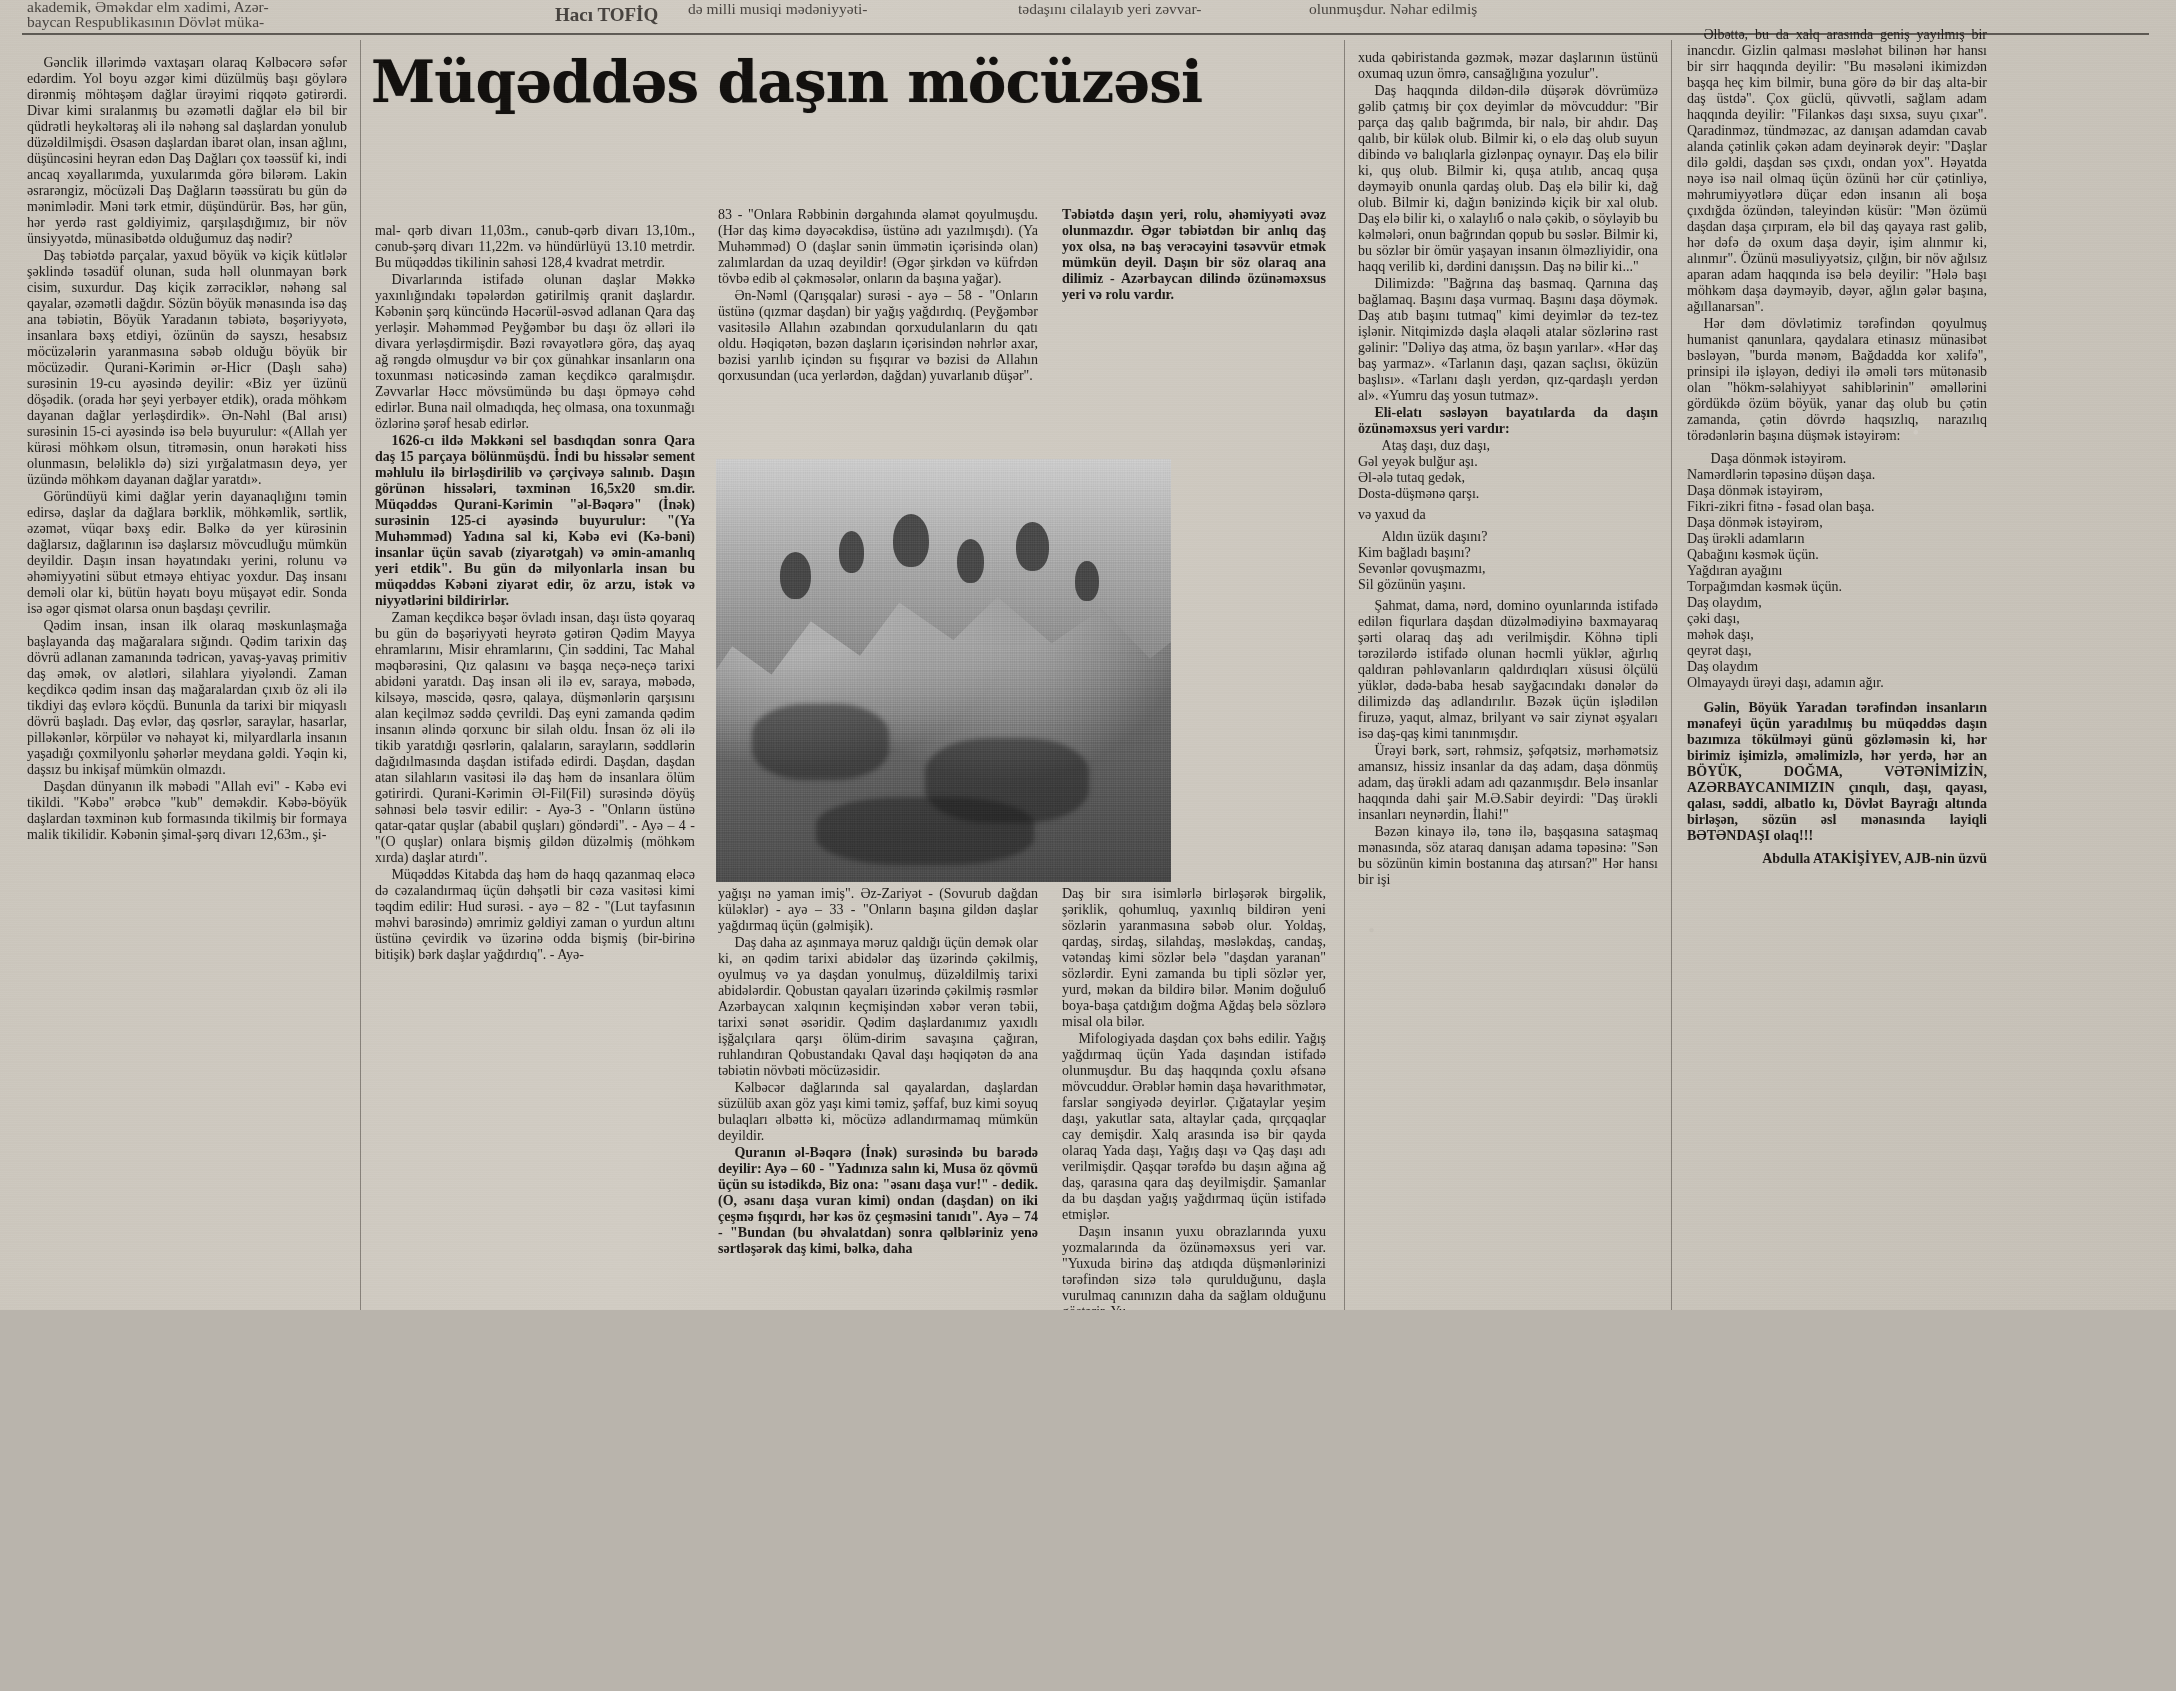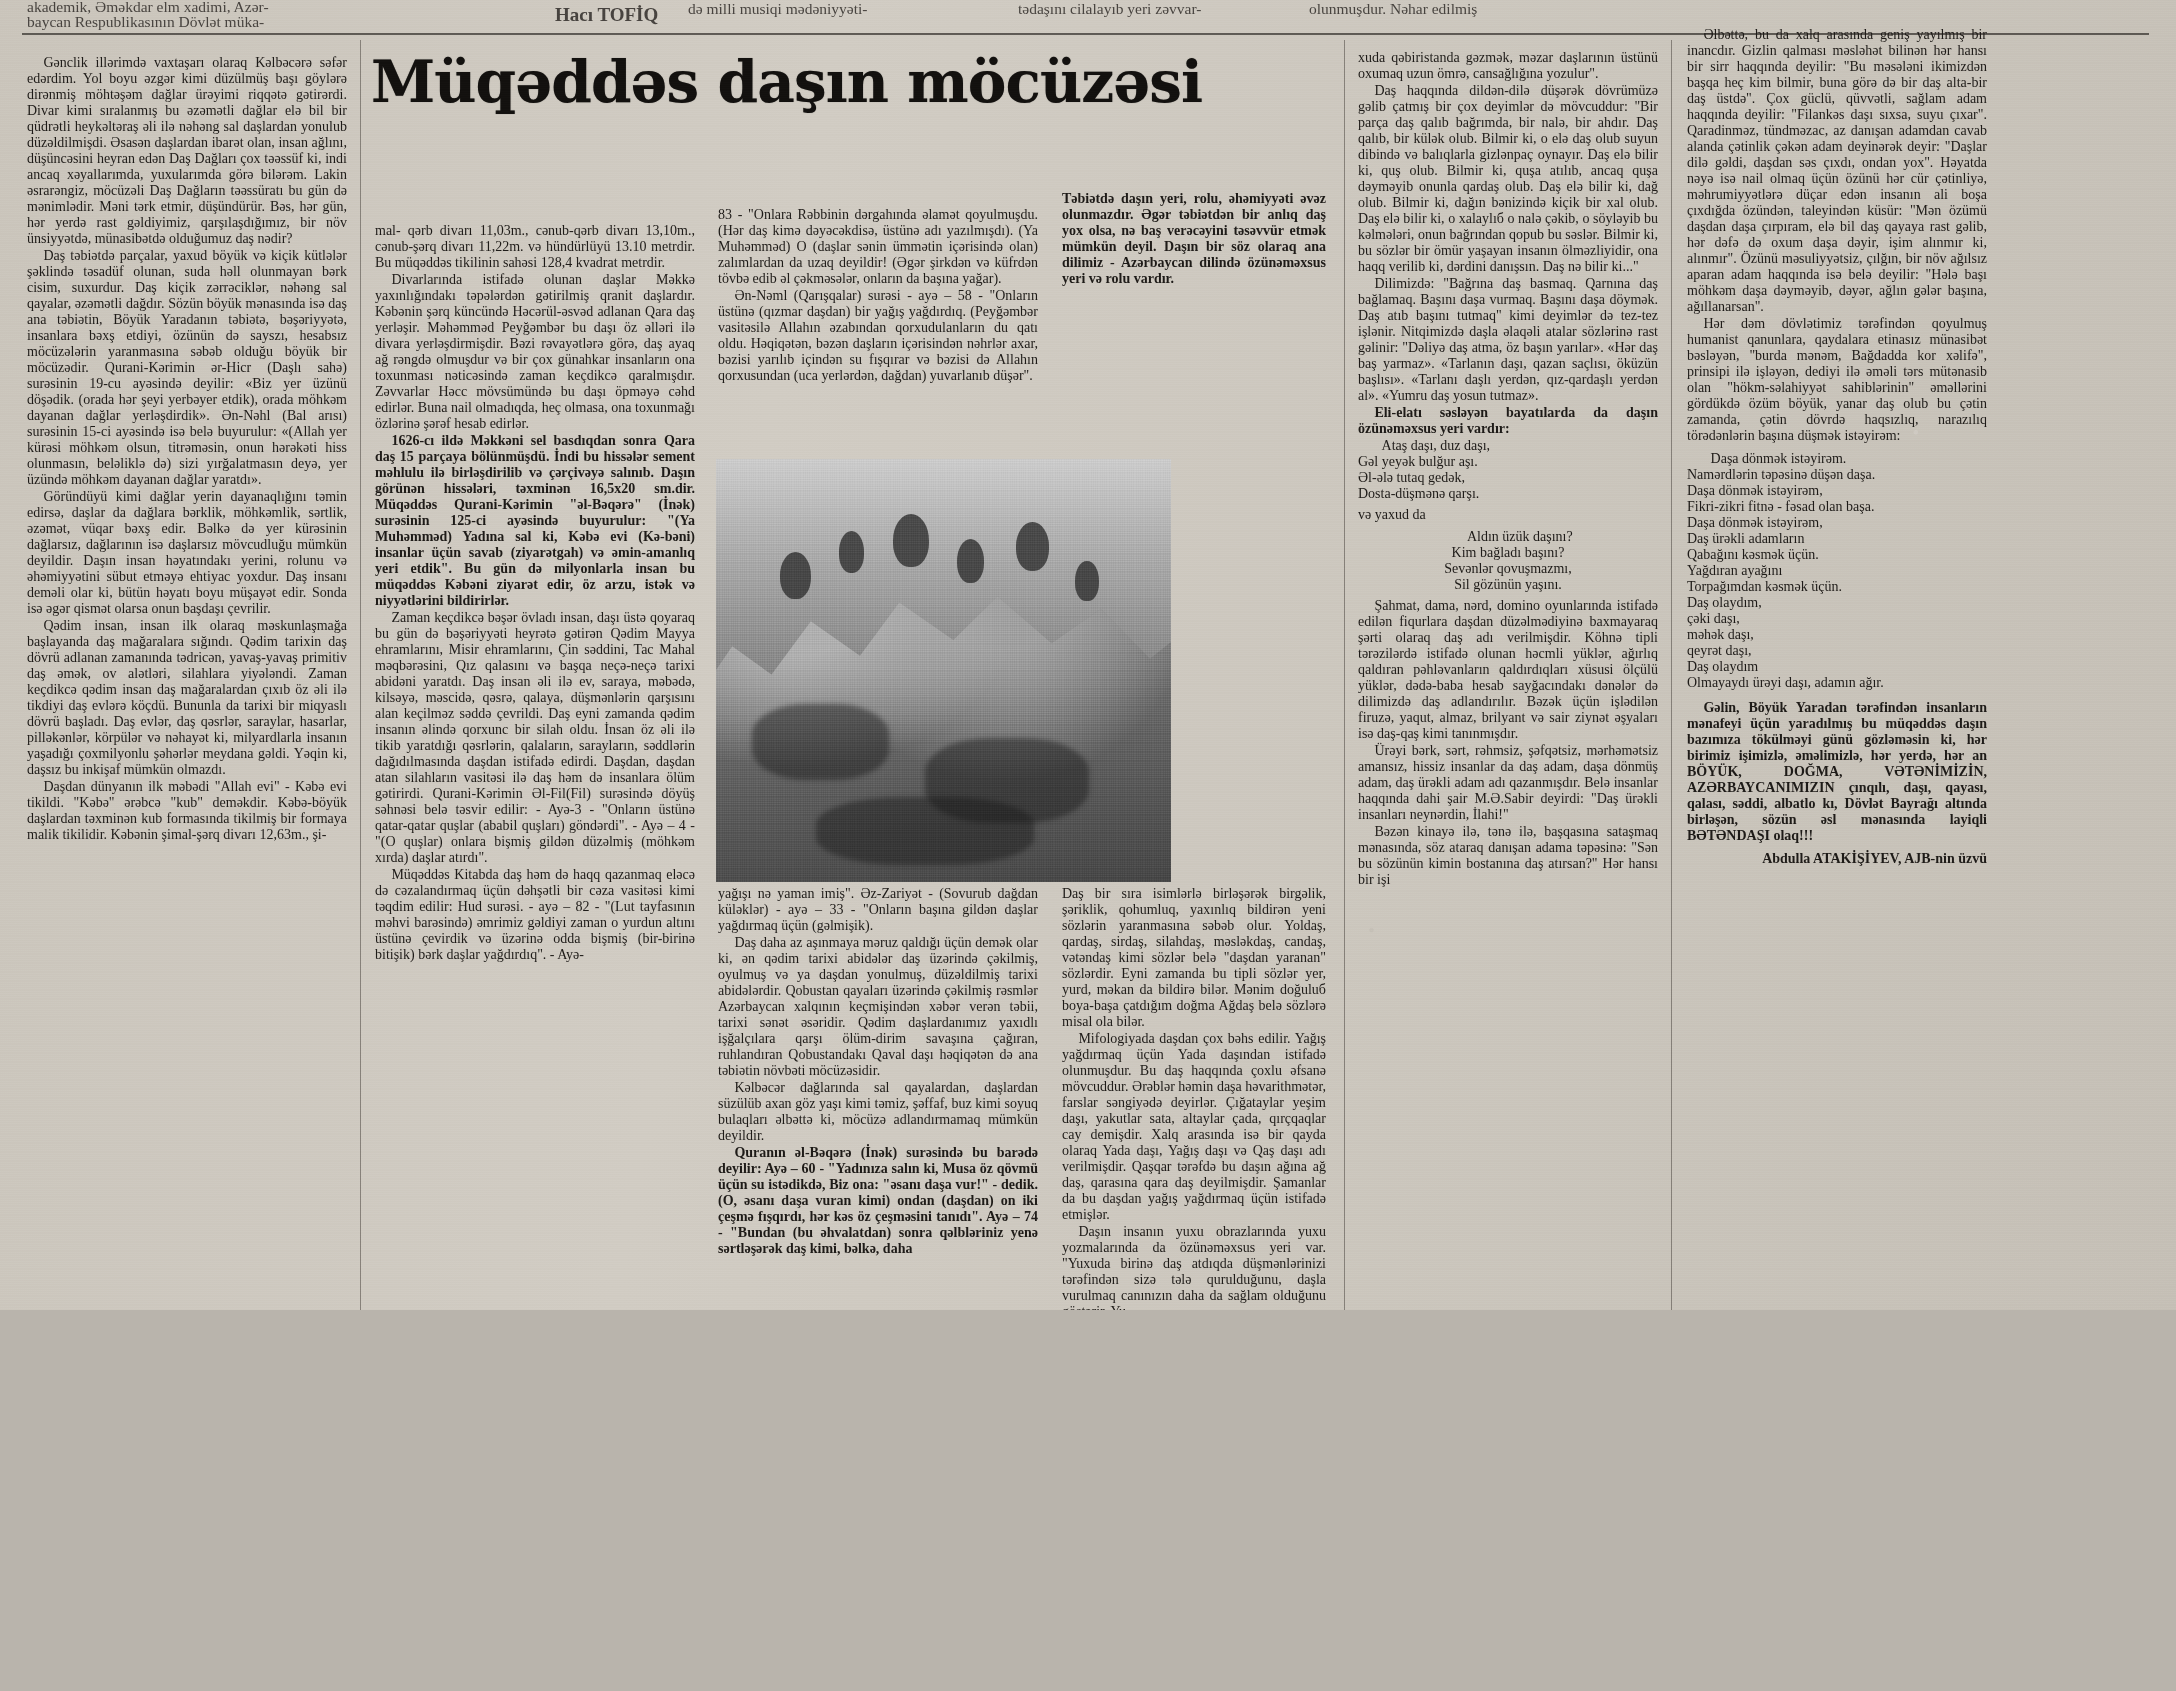--- a/index.html
+++ b/index.html
@@ -194,40 +194,40 @@
     <p class="noind">83 - "Onlara Rəbbinin dərgahında əlamət qoyulmuşdu. (Hər daş kimə dəyəcəkdisə, üstünə adı yazılmışdı). (Ya Muhəmməd) O (daşlar sənin ümmətin içərisində olan) zalımlardan da uzaq deyildir! (Əgər şirkdən və küfrdən tövbə edib əl çəkməsələr, onların da başına yağar).</p>
     <p>Ən-Nəml (Qarışqalar) surəsi - ayə – 58 - "Onların üstünə (qızmar daşdan) bir yağış yağdırdıq. (Peyğəmbər vasitəsilə Allahın əzabından qorxudulanların du qatı oldu. Həqiqətən, bəzən daşların içərisindən nəhrlər axar, bəzisi yarılıb içindən su fışqırar və bəzisi də Allahın qorxusundan (uca yerlərdən, dağdan) yuvarlanıb düşər".</p>
   </div>
   <div class="col" id="c3b" style="left:718px; top:886px; width:320px;">
     <p class="noind">yağışı nə yaman imiş". Əz-Zariyət - (Sovurub dağdan küləklər) - ayə – 33 - "Onların başına gildən daşlar yağdırmaq üçün (gəlmişik).</p>
     <p>Daş daha az aşınmaya məruz qaldığı üçün demək olar ki, ən qədim tarixi abidələr daş üzərində çəkilmiş, oyulmuş və ya daşdan yonulmuş, düzəldilmiş tarixi abidələrdir. Qobustan qayaları üzərində çəkilmiş rəsmlər Azərbaycan xalqının keçmişindən xəbər verən təbii, tarixi sənət əsəridir. Qədim daşlardanımız yaxıdlı işğalçılara qarşı ölüm-dirim savaşına çağıran, ruhlandıran Qobustandakı Qaval daşı həqiqətən də ana təbiətin növbəti möcüzəsidir.</p>
     <p>Kəlbəcər dağlarında sal qayalardan, daşlardan süzülüb axan göz yaşı kimi təmiz, şəffaf, buz kimi soyuq bulaqları əlbəttə ki, möcüzə adlandırmamaq mümkün deyildir.</p>
     <p class="b">Quranın əl-Bəqərə (İnək) surəsində bu barədə deyilir: Ayə – 60 - "Yadınıza salın ki, Musa öz qövmü üçün su istədikdə, Biz ona: "əsanı daşa vur!" - dedik. (O, əsanı daşa vuran kimi) ondan (daşdan) on iki çeşmə fışqırdı, hər kəs öz çeşməsini tanıdı". Ayə – 74 - "Bundan (bu əhvalatdan) sonra qəlbləriniz yenə sərtləşərək daş kimi, bəlkə, daha</p>
   </div>
 
-  <div class="col" id="c4a" style="left:1062px; top:191px; width:264px;">
+  <div class="col" id="c4a" style="left:1062px; top:207px; width:264px;">
     <p class="noind b">Təbiətdə daşın yeri, rolu, əhəmiyyəti əvəz olunmazdır. Əgər təbiətdən bir anlıq daş yox olsa, nə baş verəcəyini təsəvvür etmək mümkün deyil. Daşın bir söz olaraq ana dilimiz - Azərbaycan dilində özünəməxsus yeri və rolu vardır.</p>
   </div>
   <div class="col" id="c4b" style="left:1062px; top:886px; width:264px;">
     <p class="noind">Daş bir sıra isimlərlə birləşərək birgəlik, şəriklik, qohumluq, yaxınlıq bildirən yeni sözlərin yaranmasına səbəb olur. Yoldaş, qardaş, sirdaş, silahdaş, məsləkdaş, candaş, vətəndaş kimi sözlər belə "daşdan yaranan" sözlərdir. Eyni zamanda bu tipli sözlər yer, yurd, məkan da bildirə bilər. Mənim doğuluб boya-başa çatdığım doğma Ağdaş belə sözlərə misal ola bilər.</p>
     <p>Mifologiyada daşdan çox bəhs edilir. Yağış yağdırmaq üçün Yada daşından istifadə olunmuşdur. Bu daş haqqında çoxlu əfsanə mövcuddur. Ərəblər həmin daşa həvarithmətər, farslar səngiyədə deyirlər. Çığataylar yeşim daşı, yakutlar sata, altaylar çada, qırçqaqlar cay demişdir. Xalq arasında isə bir qayda olaraq Yada daşı, Yağış daşı və Qaş daşı adı verilmişdir. Qaşqar tərəfdə bu daşın ağına ağ daş, qarasına qara daş deyilmişdir. Şamanlar da bu daşdan yağış yağdırmaq üçün istifadə etmişlər.</p>
     <p>Daşın insanın yuxu obrazlarında yuxu yozmalarında da özünəməxsus yeri var. "Yuxuda birinə daş atdıqda düşmənlərinizi tərəfindən sizə tələ qurulduğunu, daşla vurulmaq canınızın daha da sağlam olduğunu göstərir. Yu-</p>
   </div>
 
   <div class="col" id="c5" style="left:1358px; top:50px; width:300px;">
     <p class="noind">xuda qəbiristanda gəzmək, məzar daşlarının üstünü oxumaq uzun ömrə, cansağlığına yozulur".</p>
     <p>Daş haqqında dildən-dilə düşərək dövrümüzə gəlib çatmış bir çox deyimlər də mövcuddur: "Bir parça daş qalıb bağrımda, bir nalə, bir ahdır. Daş qalıb, bir külək olub. Bilmir ki, o elə daş olub suyun dibində və balıqlarla gizlənpaç oynayır. Daş elə bilir ki, quş olub. Bilmir ki, quşa atılıb, ancaq quşa dəyməyib onunla qardaş olub. Daş elə bilir ki, dağ olub. Bilmir ki, dağın bənizində kiçik bir xal olub. Daş elə bilir ki, o xalaylıб o nalə çəkib, o söyləyib bu kəlmələri, onun bağrından qopub bu səslər. Bilmir ki, bu sözlər bir ömür yaşayan insanın ölməzliyidir, ona haqq verilib ki, dərdini danışsın. Daş nə bilir ki..."</p>
     <p>Dilimizdə: "Bağrına daş basmaq. Qarnına daş bağlamaq. Başını daşa vurmaq. Başını daşa döymək. Daş atıb başını tutmaq" kimi deyimlər də tez-tez işlənir. Nitqimizdə daşla əlaqəli atalar sözlərinə rast gəlinir: "Dəliyə daş atma, öz başın yarılar». «Hər daş baş yarmaz». «Tarlanın daşı, qazan saçlısı, öküzün başlısı». «Tarlanı daşlı yerdən, qız-qardaşlı yerdən al».  «Yumru daş yosun tutmaz».</p>
     <p class="b">Eli-elatı səsləyən bayatılarda da daşın özünəməxsus yeri vardır:</p>
     <p class="verse" style="white-space:pre-line;">Ataş daşı, duz daşı,
 Gəl yeyək bulğur aşı.
 Əl-ələ tutaq gedək,
 Dosta-düşmənə qarşı.</p>
     <p class="noind" style="margin-top:5.5px;">və yaxud da</p>
-    <p class="verse" style="white-space:pre-line; margin-top:5.5px;text-align:center;">Aldın üzük daşını?
+    <p class="verse" style="white-space:pre-line; margin-top:5.5px;">Aldın üzük daşını?
 Kim bağladı başını?
 Sevənlər qovuşmazmı,
 Sil gözünün yaşını.</p>
     <p style="margin-top:5.5px;">Şahmat, dama, nərd, domino oyunlarında istifadə edilən fiqurlara daşdan düzəlmədiyinə baxmayaraq şərti olaraq daş adı verilmişdir. Köhnə tipli tərəzilərdə istifadə olunan həcmli yüklər, ağırlıq qaldıran pəhləvanların qaldırdıqları xüsusi ölçülü yüklər, dədə-baba hesab sayğacındakı dənələr də dilimizdə daş adlandırılır. Bəzək üçün işlədilən firuzə, yaqut, almaz, brilyant və sair ziynət əşyaları isə daş-qaş kimi tanınmışdır.</p>
     <p>Ürəyi bərk, sərt, rəhmsiz, şəfqətsiz, mərhəmətsiz amansız, hissiz insanlar da daş adam, daşa dönmüş adam, daş ürəkli adam adı qazanmışdır. Belə insanlar haqqında dahi şair M.Ə.Sabir deyirdi: "Daş ürəkli insanları neynərdin, İlahi!"</p>
     <p>Bəzən kinayə ilə, tənə ilə, başqasına sataşmaq mənasında, söz ataraq danışan adama təpəsinə: "Sən bu sözünün kimin bostanına daş atırsan?" Hər hansı bir işi</p>
   </div>
 
   <div class="col" id="c6" style="left:1687px; top:27px; width:300px;">
     <p>Əlbəttə, bu da xalq arasında geniş yayılmış bir inancdır. Gizlin qalması məsləhət bilinən hər hansı bir sirr haqqında deyilir: "Bu məsələni ikimizdən başqa heç kim bilmir, buna görə də bir daş alta-bir daş üstdə". Çox güclü, qüvvətli, sağlam adam haqqında deyilir: "Filankəs daşı sıxsa, suyu çıxar". Qaradinməz, tündməzac, az danışan adamdan cavab alanda çətinlik çəkən adam deyinərək deyir: "Daşlar dilə gəldi, daşdan səs çıxdı, ondan yox". Həyatda nəyə isə nail olmaq üçün özünü hər cür çətinliyə, məhrumiyyətlərə düçar edən insanın ali boşa çıxdığda özündən, taleyindən küsür: "Mən özümü daşdan daşa çırpıram, elə bil daş qayaya rast gəlib, hər dəfə də oxum daşa dəyir, işim alınmır ki, alınmır". Özünü məsuliyyətsiz, çılğın, bir növ ağılsız aparan adam haqqında isə belə deyilir: "Hələ başı möhkəm daşa dəyməyib, dəyər, ağlın gələr başına, ağıllanarsan".</p>

